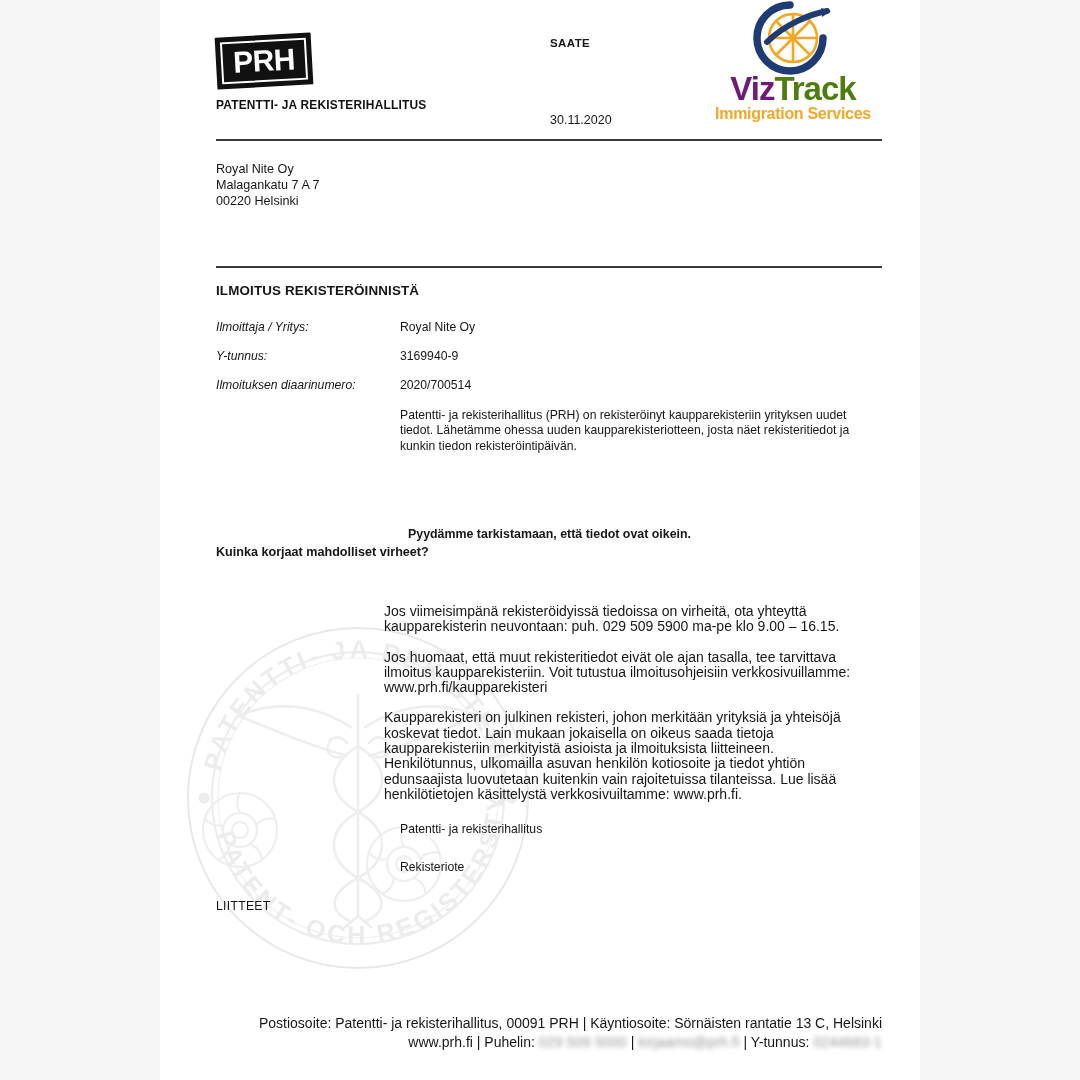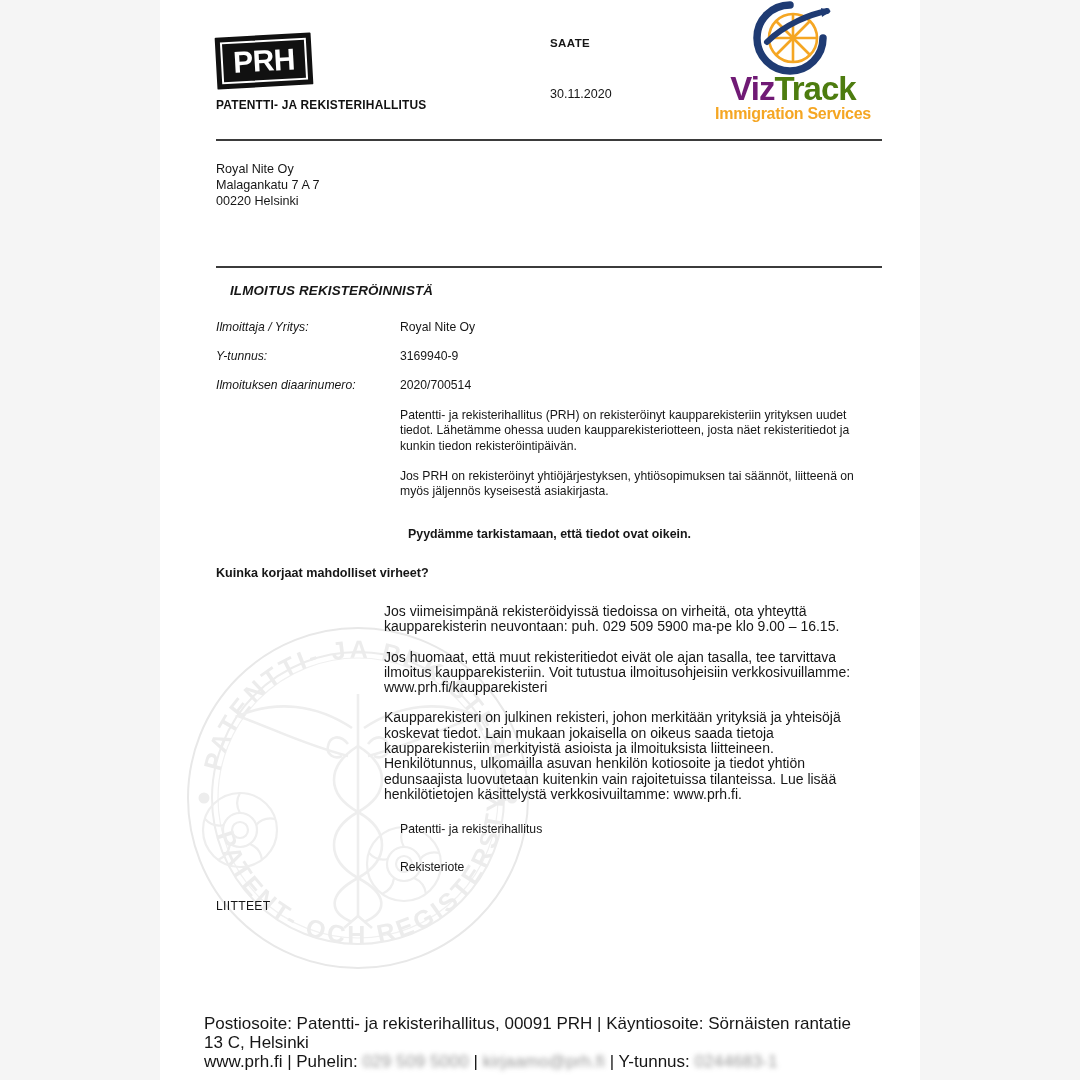--- a/index.html
+++ b/index.html
@@ -97,21 +97,21 @@
     left: 334px;
     top: 37px;
     width: 160px;
   }
   .saate-label {
     font-size: 11.5px;
     font-weight: bold;
     letter-spacing: 0.4px;
   }
   .saate-date {
-    margin-top: 38px;
+    margin-top: 64px;
     font-size: 12.5px;
   }
 
   .viztrack-logo {
     position: absolute;
     left: 488px;
     top: 0px;
     width: 178px;
     height: 132px;
   }
@@ -158,26 +158,25 @@
     left: 56px;
     top: 161px;
     font-size: 12.6px;
     line-height: 16.2px;
     white-space: pre-line;
   }
 
   
   .doc-title {
     position: absolute;
-    left: 70px;
+    left: 56px;
     top: 283px;
     font-size: 13.4px;
     font-weight: bold;
     letter-spacing: 0.15px;
-    font-style: italic;
   }
 
   
   .fields {
     position: absolute;
     left: 56px;
     top: 320px;
     width: 666px;
   }
   .field-row {
@@ -207,21 +206,21 @@
     top: 527px;
     width: 482px;
     font-size: 12.4px;
     font-weight: bold;
     line-height: 15.3px;
     padding-left: 8px;
   }
   .section-head {
     position: absolute;
     left: 56px;
-    top: 566px;
+    top: 545px;
     font-size: 12.6px;
     font-weight: bold;
   }
   .body-col-2 {
     position: absolute;
     left: 224px;
     top: 604px;
     width: 485px;
     font-size: 14px;
     line-height: 15.3px;
@@ -239,25 +238,25 @@
     position: absolute;
     left: 56px;
     top: 899px;
     font-size: 12.2px;
     letter-spacing: 0.3px;
   }
 
   
   .footer {
     position: absolute;
-    left: 44px;
+    left: 56px;
     top: 1014px;
     width: 666px;
-    text-align: left;
-    font-size: 17px;
+    text-align: right;
+    font-size: 14px;
     line-height: 19px;
   }
   .redacted {
     display: inline-block;
     color: rgba(60,60,60,0.55);
     filter: blur(2.6px);
     letter-spacing: 0.2px;
     vertical-align: baseline;
   }
 </style>
@@ -380,21 +379,20 @@
       <div class="field-value">3169940-9</div>
     </div>
     <div class="field-row">
       <div class="field-label">Ilmoituksen diaarinumero:</div>
       <div class="field-value">2020/700514</div>
     </div>
   </div>
 
   <div class="body-col">
     <div class="para">Patentti- ja rekisterihallitus (PRH) on rekisteröinyt kaupparekisteriin yrityksen uudet tiedot. Lähetämme ohessa uuden kaupparekisteriotteen, josta näet rekisteritiedot ja kunkin tiedon rekisteröintipäivän.</div>
-    <div class="para">Jos PRH on rekisteröinyt yhtiöjärjestyksen, yhtiösopimuksen tai säännöt, liitteenä on myös jäljennös kyseisestä asiakirjasta.</div>
   </div>
 
   <div class="bold-request">Pyydämme tarkistamaan, että tiedot ovat oikein.</div>
 
   <div class="section-head">Kuinka korjaat mahdolliset virheet?</div>
 
   <div class="body-col-2">
     <div class="para">Jos viimeisimpänä rekisteröidyissä tiedoissa on virheitä, ota yhteyttä kaupparekisterin neuvontaan: puh. 029 509 5900 ma-pe klo 9.00 – 16.15.</div>
     <div class="para">Jos huomaat, että muut rekisteritiedot eivät ole ajan tasalla, tee tarvittava ilmoitus kaupparekisteriin. Voit tutustua ilmoitusohjeisiin verkkosivuillamme: www.prh.fi/kaupparekisteri</div>
     <div class="para">Kaupparekisteri on julkinen rekisteri, johon merkitään yrityksiä ja yhteisöjä koskevat tiedot. Lain mukaan jokaisella on oikeus saada tietoja kaupparekisteriin merkityistä asioista ja ilmoituksista liitteineen. Henkilötunnus, ulkomailla asuvan henkilön kotiosoite ja tiedot yhtiön edunsaajista luovutetaan kuitenkin vain rajoitetuissa tilanteissa. Lue lisää henkilötietojen käsittelystä verkkosivuiltamme: www.prh.fi.</div>

